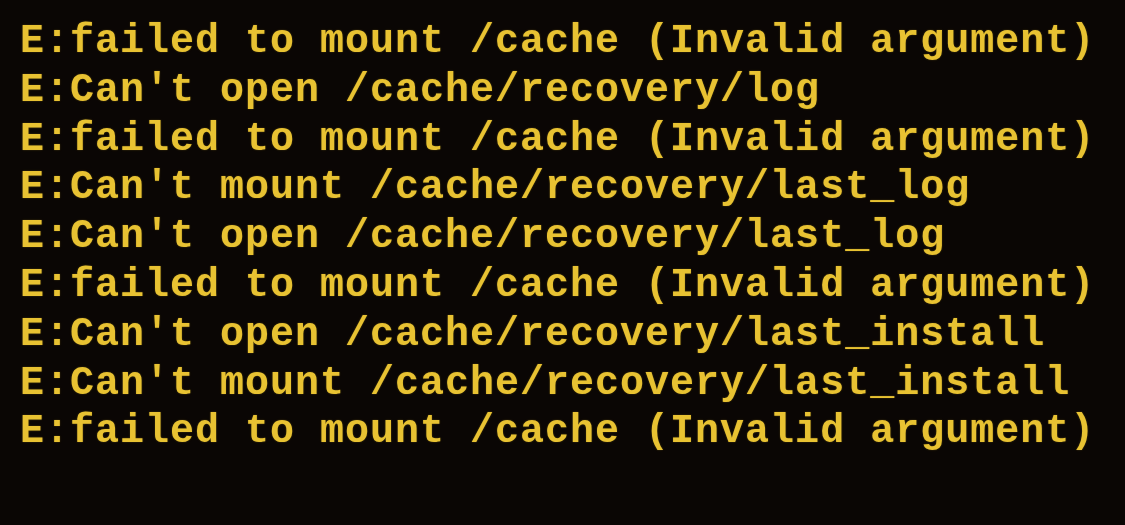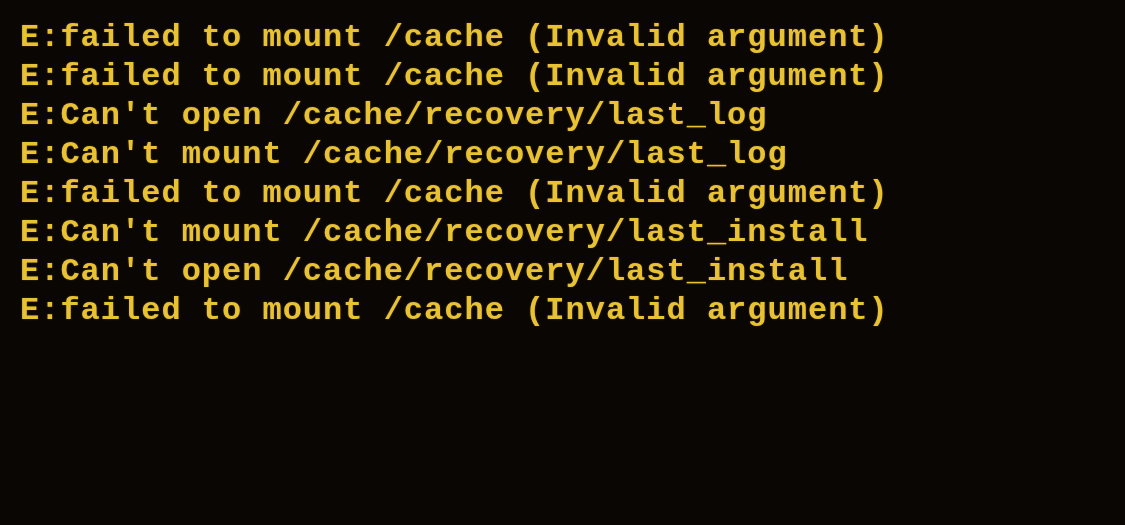--- a/index.html
+++ b/index.html
@@ -14,33 +14,34 @@
       overflow: hidden;
       font-family: "Courier New", Courier, monospace;
       padding: 18px 20px;
     }
     .terminal {
       width: 100%;
       height: 100%;
     }
     .log-line {
       color: #e8c232;
-      font-size: 32px;
+      font-size: 40px;
       font-weight: bold;
       line-height: 1.22;
       letter-spacing: 1px;
       white-space: nowrap;
       text-shadow: 0 0 2px rgba(232, 194, 50, 0.3);
     }
   </style>
 </head>
 <body>
 
 <div class="terminal">
   <div class="log-line">E:failed to mount /cache (Invalid argument)</div>
+  <div class="log-line">E:Can't open /cache/recovery/log</div>
   <div class="log-line">E:failed to mount /cache (Invalid argument)</div>
+  <div class="log-line">E:Can't mount /cache/recovery/last_log</div>
   <div class="log-line">E:Can't open /cache/recovery/last_log</div>
-  <div class="log-line">E:Can't mount /cache/recovery/last_log</div>
   <div class="log-line">E:failed to mount /cache (Invalid argument)</div>
+  <div class="log-line">E:Can't open /cache/recovery/last_install</div>
   <div class="log-line">E:Can't mount /cache/recovery/last_install</div>
-  <div class="log-line">E:Can't open /cache/recovery/last_install</div>
   <div class="log-line">E:failed to mount /cache (Invalid argument)</div>
 </div>
 
 </body></html>

